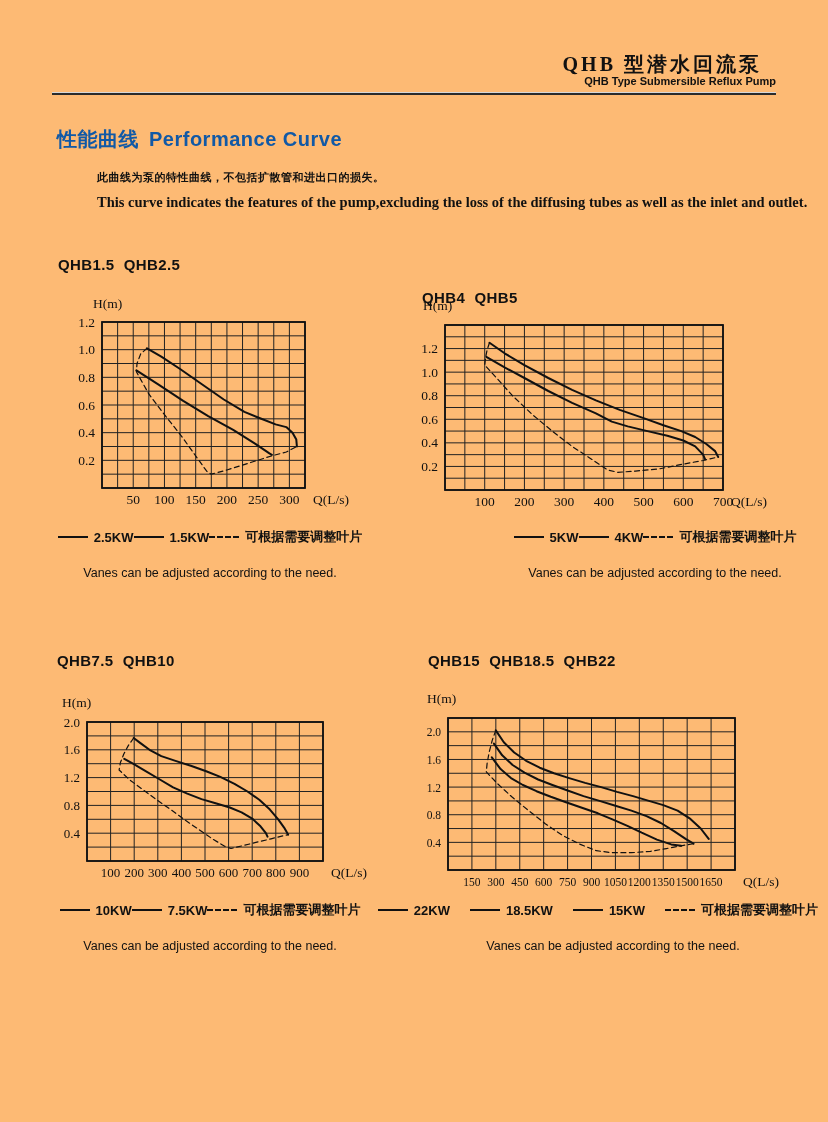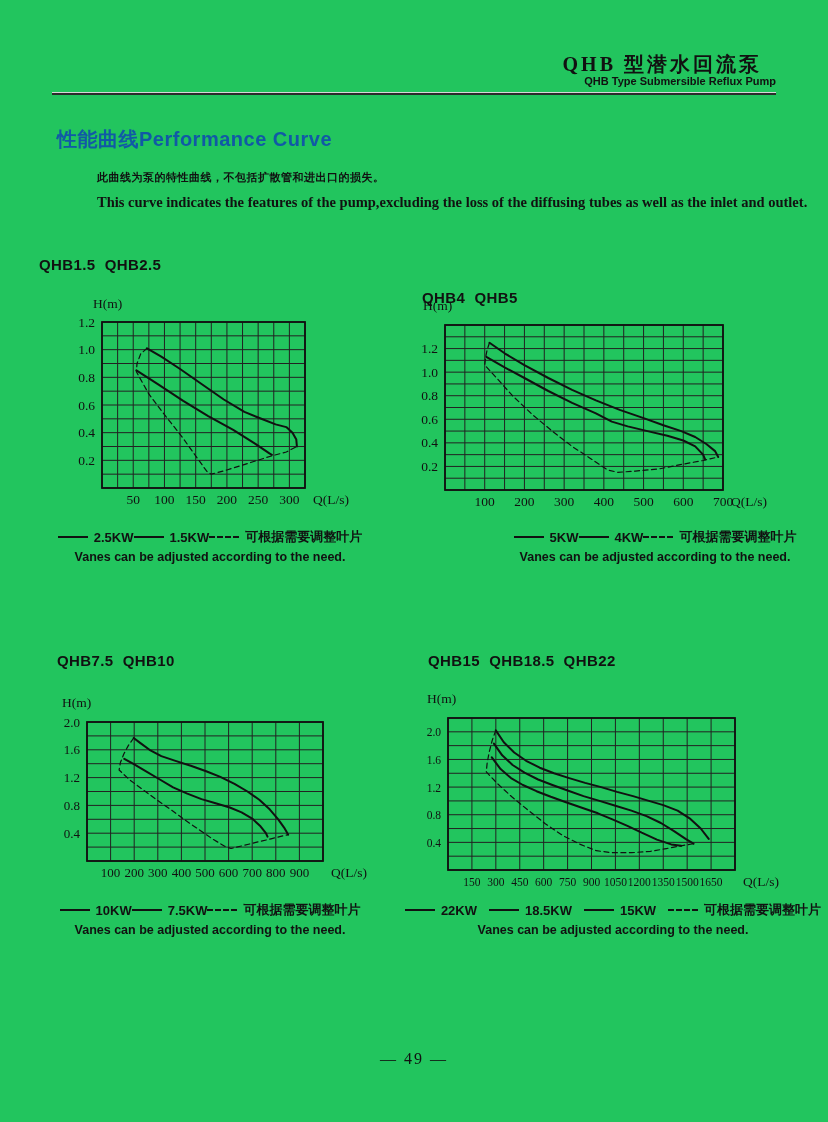--- a/index.html
+++ b/index.html
@@ -1,64 +1,64 @@
 <!DOCTYPE html>
 <html><head>
 <meta charset="utf-8">
 <style>
   html,body{margin:0;padding:0;background:#fff;}
-  .page{position:relative;width:828px;height:1122px;background:#22c55e;overflow:hidden;
+  .page{position:relative;width:828px;height:1122px;background:#fdba74;overflow:hidden;
         font-family:"Liberation Sans",sans-serif;color:#1a1a1a;}
   
   .hdr-zh{position:absolute;top:51px;right:66px;font-family:"Liberation Serif",serif;
           font-weight:bold;font-size:20px;letter-spacing:3px;color:#111;white-space:pre;}
   .hdr-en{position:absolute;top:75px;right:52px;font-size:11px;font-weight:bold;color:#111;}
   .hdr-rule{position:absolute;top:92px;left:52px;width:724px;height:2.4px;background:#2b2b2b;
             border-top:1px solid #d7d7d7;}
   
   .sec-title{position:absolute;top:126px;left:57px;font-size:20px;font-weight:bold;
              color:#1159a6;letter-spacing:0.5px;white-space:pre;}
-  .sec-title .en{}
+  .sec-title .en{margin-left:10px;}
   
   .intro-zh{position:absolute;top:170px;left:97px;font-size:11px;font-weight:bold;color:#111;
             letter-spacing:0.5px;white-space:pre;}
   .intro-en{position:absolute;top:194px;left:97px;font-family:"Liberation Serif",serif;
             font-weight:bold;font-size:14.5px;color:#111;white-space:pre;}
   
   .chart-title{position:absolute;font-size:15px;font-weight:bold;color:#111;
                letter-spacing:0.4px;white-space:pre;}
   .chart-svg{position:absolute;}
   
   .legend{position:absolute;text-align:center;}
   .legend-row{display:flex;justify-content:center;align-items:center;}
   .legend-item{display:flex;align-items:center;gap:6px;}
   .sample{display:inline-block;width:30px;height:0;}
   .sample.solid{border-top:2.6px solid #111;}
   .sample.dashed{border-top:2px dashed #111;}
   .legend-label{font-size:13px;font-weight:bold;color:#111;white-space:pre;}
-  .legend-note{margin-top:4px;font-size:12.5px;font-weight:bold;color:#111;}
+  .legend-note{margin-top:20px;font-size:12.5px;font-weight:normal;color:#111;}
   
   .footer{position:absolute;top:1050px;left:0;width:100%;text-align:center;
           font-family:"Liberation Serif",serif;font-size:16px;color:#111;letter-spacing:2px;}
 </style>
 </head>
 <body>
 
 <div class="page">
 
   <div class="hdr-zh">QHB 型潜水回流泵</div>
   <div class="hdr-en">QHB Type Submersible Reflux Pump</div>
   <div class="hdr-rule"></div>
 
   <div class="sec-title"><span>性能曲线</span><span class="en">Performance Curve</span></div>
 
   <div class="intro-zh">此曲线为泵的特性曲线，不包括扩散管和进出口的损失。</div>
   <div class="intro-en">This curve indicates the features of the pump,excluding the loss of the diffusing tubes as well as the inlet and outlet.</div>
 
-  <div class="chart-title" style="top:256px;left:39px;">QHB1.5  QHB2.5</div>
+  <div class="chart-title" style="top:256px;left:58px;">QHB1.5  QHB2.5</div>
   <svg class="chart-svg" style="top:288px;left:55px;" width="310" height="225">
       <line x1="47" y1="34" x2="47" y2="200" stroke="#222" stroke-width="1"></line>
       <line x1="62.61538461538461" y1="34" x2="62.61538461538461" y2="200" stroke="#222" stroke-width="1"></line>
       <line x1="78.23076923076923" y1="34" x2="78.23076923076923" y2="200" stroke="#222" stroke-width="1"></line>
       <line x1="93.84615384615384" y1="34" x2="93.84615384615384" y2="200" stroke="#222" stroke-width="1"></line>
       <line x1="109.46153846153847" y1="34" x2="109.46153846153847" y2="200" stroke="#222" stroke-width="1"></line>
       <line x1="125.07692307692308" y1="34" x2="125.07692307692308" y2="200" stroke="#222" stroke-width="1"></line>
       <line x1="140.69230769230768" y1="34" x2="140.69230769230768" y2="200" stroke="#222" stroke-width="1"></line>
       <line x1="156.30769230769232" y1="34" x2="156.30769230769232" y2="200" stroke="#222" stroke-width="1"></line>
       <line x1="171.92307692307693" y1="34" x2="171.92307692307693" y2="200" stroke="#222" stroke-width="1"></line>
@@ -295,35 +295,34 @@
       <text x="272.1666666666667" y="204" text-anchor="middle" font-family="Liberation Serif, serif" font-size="11.5" fill="#111">1500</text>
       <text x="296.0833333333333" y="204" text-anchor="middle" font-family="Liberation Serif, serif" font-size="11.5" fill="#111">1650</text>
       <text x="328" y="204" text-anchor="start" font-family="Liberation Serif, serif" font-size="13.5" fill="#111">Q(L/s)</text>
       <text x="12" y="21" text-anchor="start" font-family="Liberation Serif, serif" font-size="13.5" fill="#111">H(m)</text>
       <path d="M80.8 48.4 L88.8 60.2 L99.2 70.5 L111.1 78.8 L124.7 85.7 L139.0 91.3 L154.2 96.1 L170.1 100.9 L186.1 105.1 L202.0 109.9 L218.0 114.1 L233.9 118.9 L248.3 123.1 L262.6 128.6 L275.4 136.9 L285.7 146.5 L293.7 156.9" fill="none" stroke="#111" stroke-width="2" stroke-linejoin="round" stroke-linecap="round"></path>
       <path d="M78.9 61.6 L87.2 73.3 L97.6 83.0 L109.5 90.6 L123.1 97.5 L137.4 103.0 L152.6 108.5 L168.5 114.1 L184.5 118.9 L200.4 123.7 L216.4 128.6 L231.5 134.1 L245.9 141.0 L259.4 149.3 L270.6 156.9 L278.5 161.7" fill="none" stroke="#111" stroke-width="2" stroke-linejoin="round" stroke-linecap="round"></path>
       <path d="M76.8 75.4 L85.6 87.1 L96.0 96.1 L107.9 103.0 L121.5 109.2 L135.8 114.8 L151.0 120.3 L166.9 125.8 L182.9 131.3 L198.0 137.6 L212.4 143.8 L226.7 150.7 L241.9 157.6 L256.2 162.4 L266.1 163.8" fill="none" stroke="#111" stroke-width="2" stroke-linejoin="round" stroke-linecap="round"></path>
       <path d="M80.8 48.4 L77.3 58.1 L74.1 70.5 L72.1 81.6 L71.3 89.9 L82.4 101.6 L96.8 114.8 L112.7 127.9 L130.3 141.7 L147.8 153.5 L165.3 162.4 L181.3 168.7 L197.2 170.7 L216.4 170.7 L235.5 169.3 L251.4 166.6 L266.1 163.8 L278.5 161.7" fill="none" stroke="#111" stroke-width="1.2" stroke-linejoin="round" stroke-linecap="round" stroke-dasharray="5 3.5"></path>
     </svg>
   <div class="legend" style="top:901px;left:408px;width:410px;">
-    <div class="legend-row" style="gap:12px;">
+    <div class="legend-row" style="gap:20px;justify-content:flex-end;">
       <span class="legend-item">
           <span class="sample solid"></span>
           <span class="legend-label">22KW</span>
         </span>
       <span class="legend-item">
           <span class="sample solid"></span>
           <span class="legend-label">18.5KW</span>
         </span>
       <span class="legend-item">
           <span class="sample solid"></span>
           <span class="legend-label">15KW</span>
         </span>
       <span class="legend-item">
           <span class="sample dashed"></span>
           <span class="legend-label">可根据需要调整叶片</span>
         </span>
     </div>
     <div class="legend-note">Vanes can be adjusted according to the need.</div>
   </div>
 
-  <div class="footer">— 49 —</div>
 </div>
 
 </body></html>

